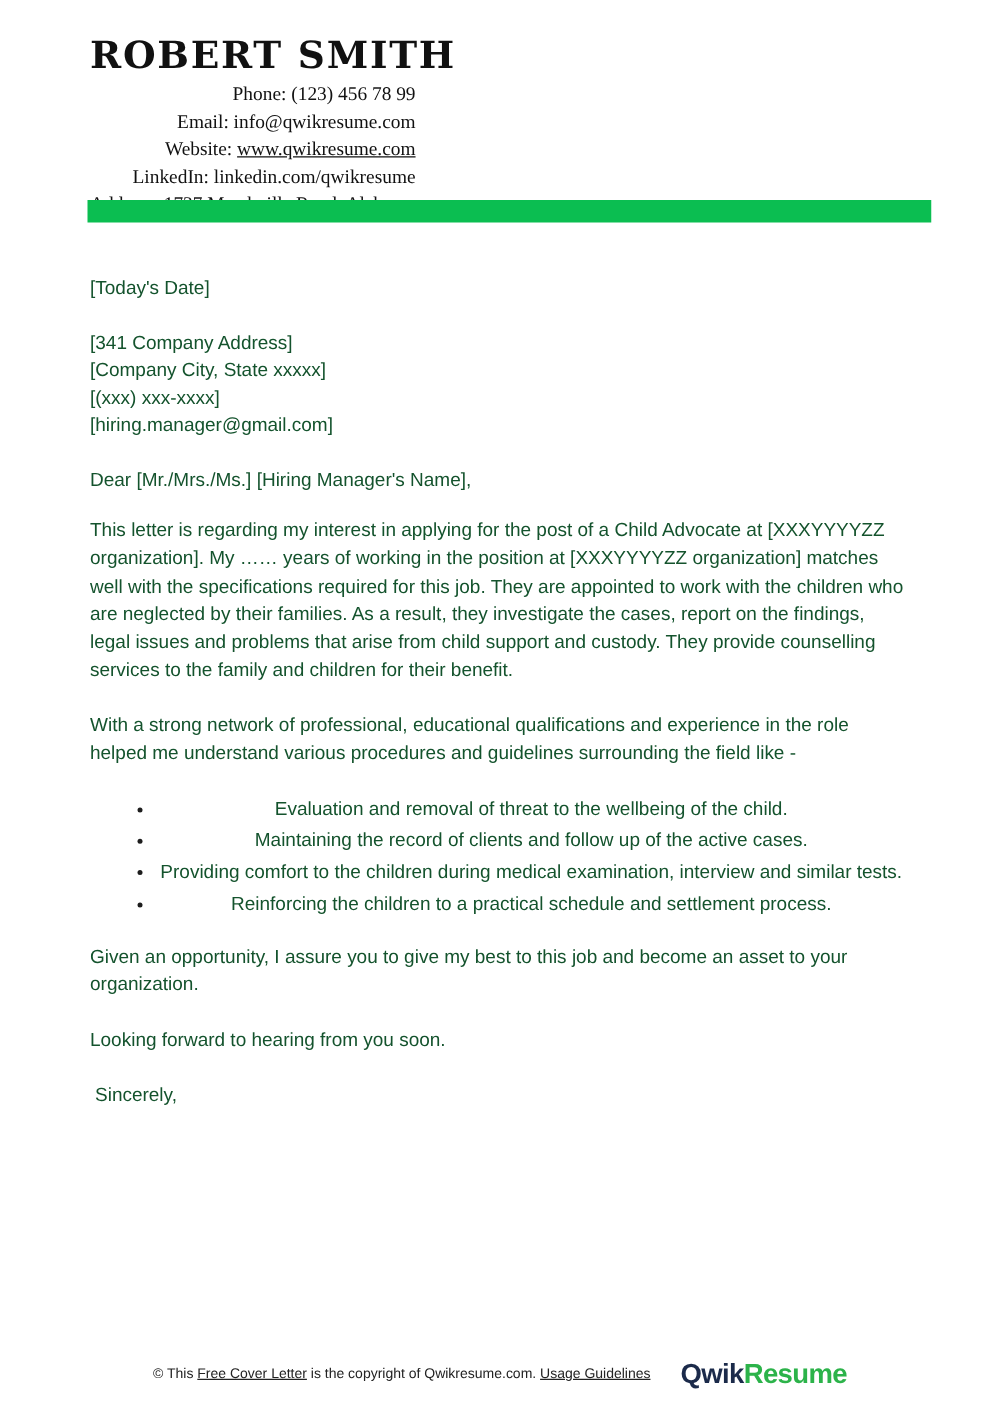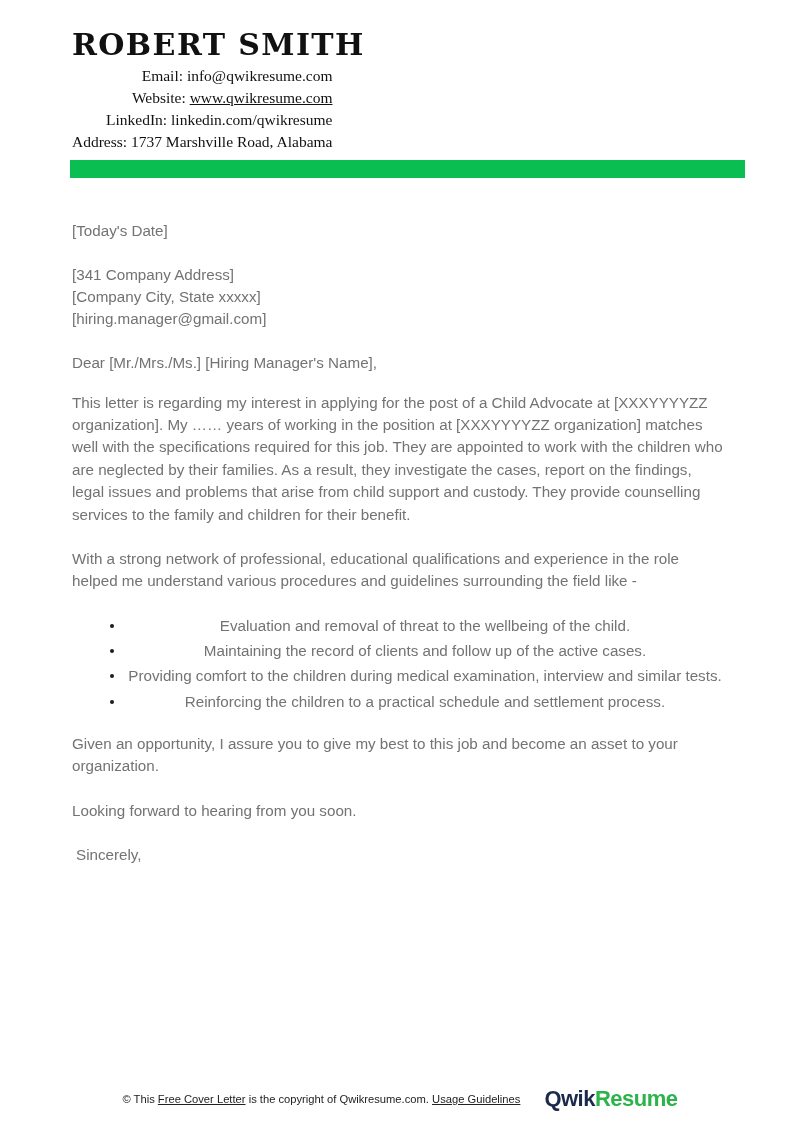--- a/index.html
+++ b/index.html
@@ -74,21 +74,21 @@
   }
 
   
   .letter {
     position: absolute;
     left: 72px;
     top: 220px;
     width: 652px;
     font-size: 15.2px;
     line-height: 1.47;
-    color: #737373;
+    color: #14532d;
   }
   .addr-block { margin: 0 0 22px 0; }
   .addr-block div { line-height: 1.45; }
   .date-line { margin: 0 0 22px 0; }
   .salutation { margin: 0 0 17px 0; }
   .para { margin: 0 0 22px 0; text-align: left; }
   .bullets {
     margin: 4px 0 20px 0;
     padding: 0 0 0 38px;
     list-style: none;
@@ -149,20 +149,24 @@
 
 <div class="page">
 
   <div class="header">
     <div class="identity">
       <div class="cand-name">ROBERT SMITH</div>
     </div>
 
     <div class="contact">
       <div>
+        <span>Phone:</span>
+        <span>(123) 456 78 99</span>
+      </div>
+      <div>
         <span>Email:</span>
         <span>info@qwikresume.com</span>
       </div>
       <div>
         <span>Website:</span>
         <span class="u-link">www.qwikresume.com</span>
       </div>
       <div>
         <span>LinkedIn:</span>
         <span>linkedin.com/qwikresume</span>
@@ -176,20 +180,21 @@
 
   <div class="green-bar"></div>
 
   <div class="letter">
 
     <div class="date-line">[Today's Date]</div>
 
     <div class="addr-block">
       <div>[341 Company Address]</div>
       <div>[Company City, State xxxxx]</div>
+      <div>[(xxx) xxx-xxxx]</div>
       <div>[hiring.manager@gmail.com]</div>
     </div>
 
     <div class="salutation">Dear [Mr./Mrs./Ms.] [Hiring Manager's Name],</div>
 
     <p class="para">This letter is regarding my interest in applying for the post of a Child Advocate at [XXXYYYYZZ organization]. My …… years of working in the position at [XXXYYYYZZ organization] matches well with the specifications required for this job. They are appointed to work with the children who are neglected by their families. As a result, they investigate the cases, report on the findings, legal issues and problems that arise from child support and custody. They provide counselling services to the family and children for their benefit.</p>
 
     <p class="para">With a strong network of professional, educational qualifications and experience in the role helped me understand various procedures and guidelines surrounding the field like -</p>
 
     <ul class="bullets">

